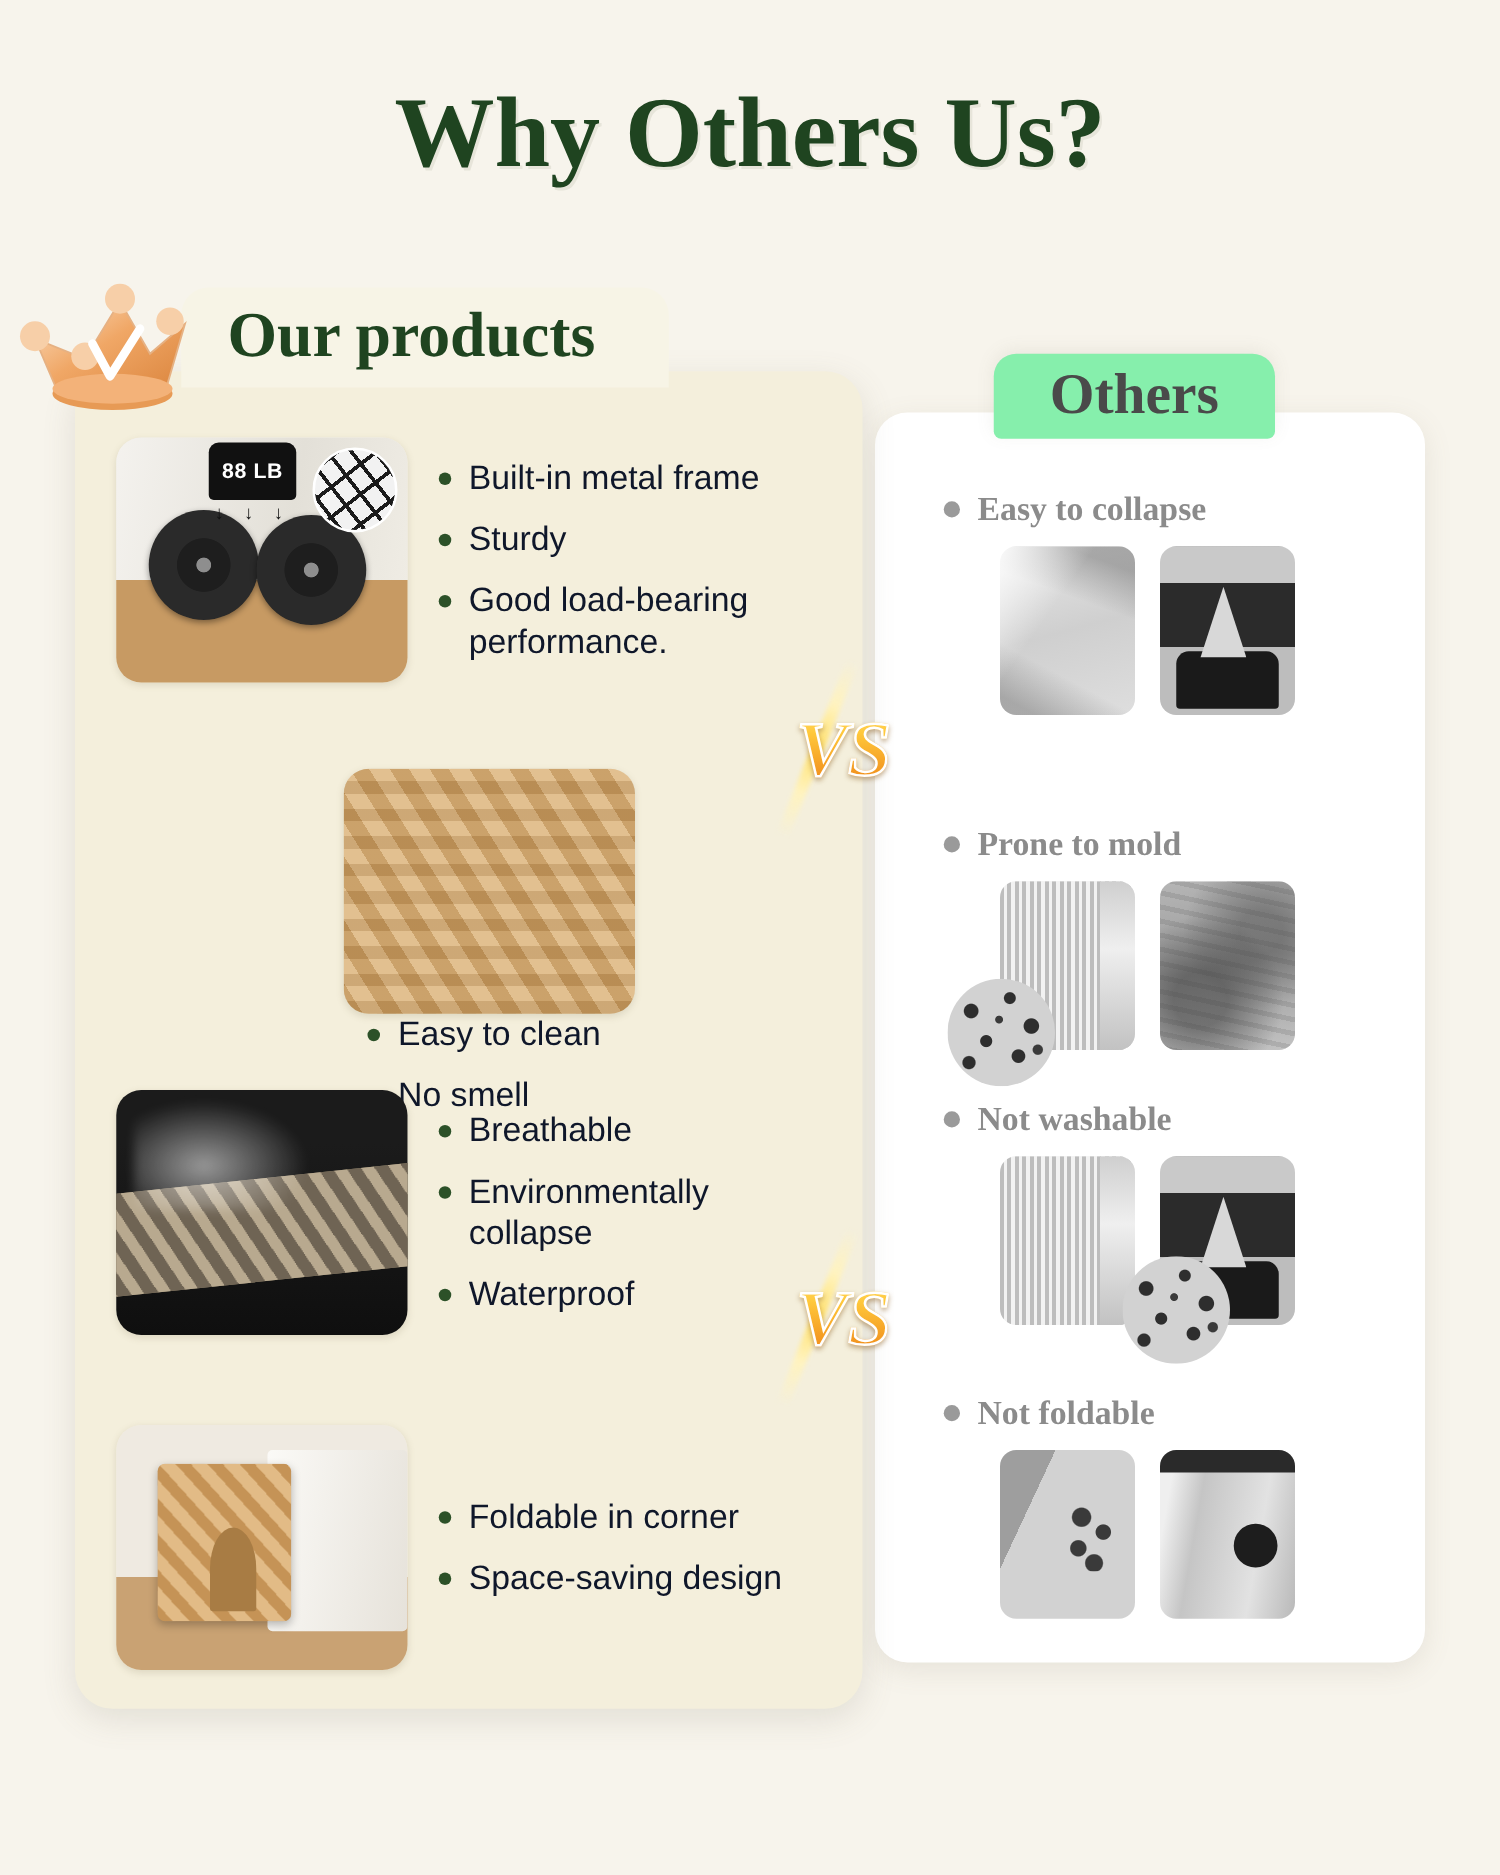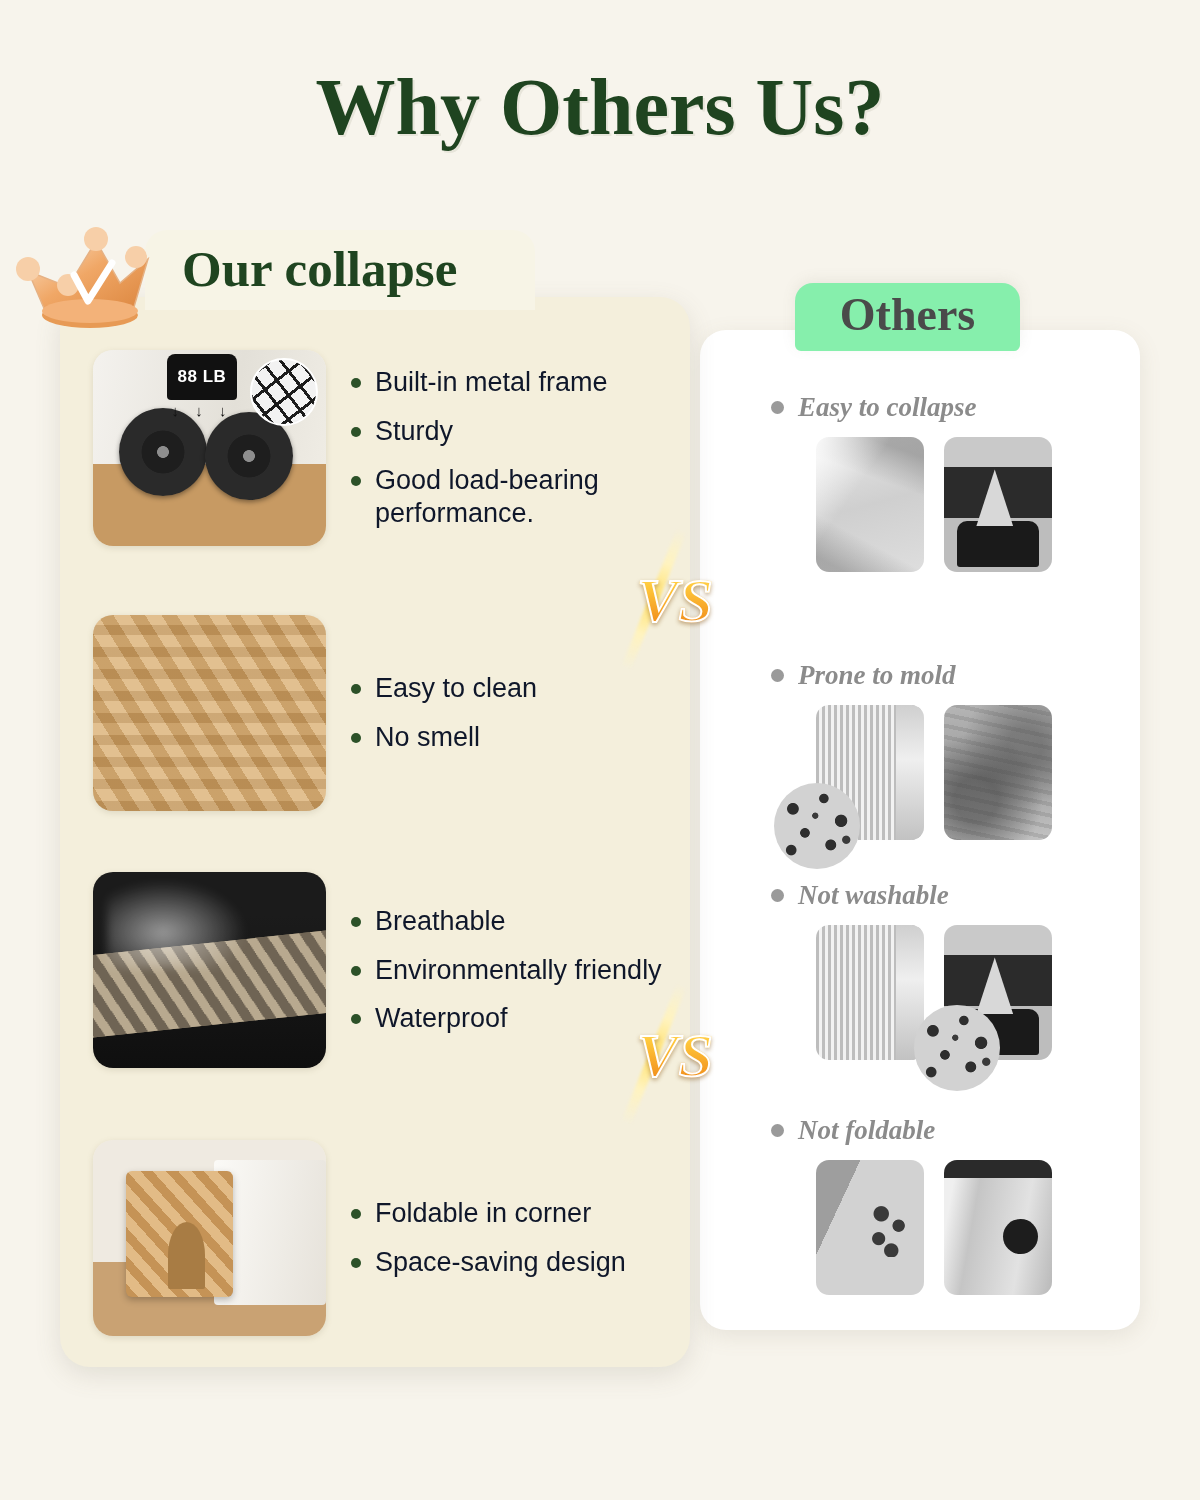--- a/index.html
+++ b/index.html
@@ -61,21 +61,21 @@
     color: #4a4a4a;
   }
 
   .others-rows {
     position: absolute;
     left: 700px;
     top: 330px;
     width: 440px;
     height: 1000px;
   }
-  .o-row { position: absolute; left: 16px; width: 392px; font-style: italic; }
+  .o-row { position: absolute; left: 0; width: 392px; }
   .o-head {
     display: flex;
     align-items: center;
     gap: 14px;
     padding-left: 55px;
     font-family: "Liberation Serif", serif;
     font-weight: bold;
     font-size: 27px;
     color: #8b8b8b;
   }
@@ -496,21 +496,21 @@
       <div class="o-img tex-box"></div>
       <div class="o-img tex-bin"></div>
     </div>
   </div>
 
 </div>
 
 <div class="ours-panel"></div>
 
 <div class="ours-tab">
-  <span>Our collapse</span>
+  <span>Our products</span>
 </div>
 
 <div class="crown">
   <svg viewBox="0 0 165 125" width="165" height="125">
     <defs>
       <linearGradient id="cg" x1="0" y1="0" x2="1" y2="1">
         <stop offset="0" stop-color="#fbe0c4"></stop>
         <stop offset="45%" stop-color="#f0a766"></stop>
         <stop offset="100%" stop-color="#d9823a"></stop>
       </linearGradient>
@@ -547,21 +547,21 @@
           <span class="p-dot"></span>
           <span>Sturdy</span>
         </li>
       <li>
           <span class="p-dot"></span>
           <span>Good load-bearing performance.</span>
         </li>
     </ul>
   </div>
 
-  <div class="p-row" style="top:318px;">
+  <div class="p-row" style="top:318px;flex-direction:column;">
     <div class="p-img ph-weave"></div>
     <ul class="p-list">
       <li>
           <span class="p-dot"></span>
           <span>Easy to clean</span>
         </li>
       <li>
           <span class="p-dot"></span>
           <span>No smell</span>
         </li>
@@ -573,21 +573,21 @@
       <div class="band"></div>
       <div class="mist"></div>
     </div>
     <ul class="p-list">
       <li>
           <span class="p-dot"></span>
           <span>Breathable</span>
         </li>
       <li>
           <span class="p-dot"></span>
-          <span>Environmentally friendly</span>
+          <span>Environmentally collapse</span>
         </li>
       <li>
           <span class="p-dot"></span>
           <span>Waterproof</span>
         </li>
     </ul>
   </div>
 
   <div class="p-row" style="top:843px;">
     <div class="p-img ph-corner">

